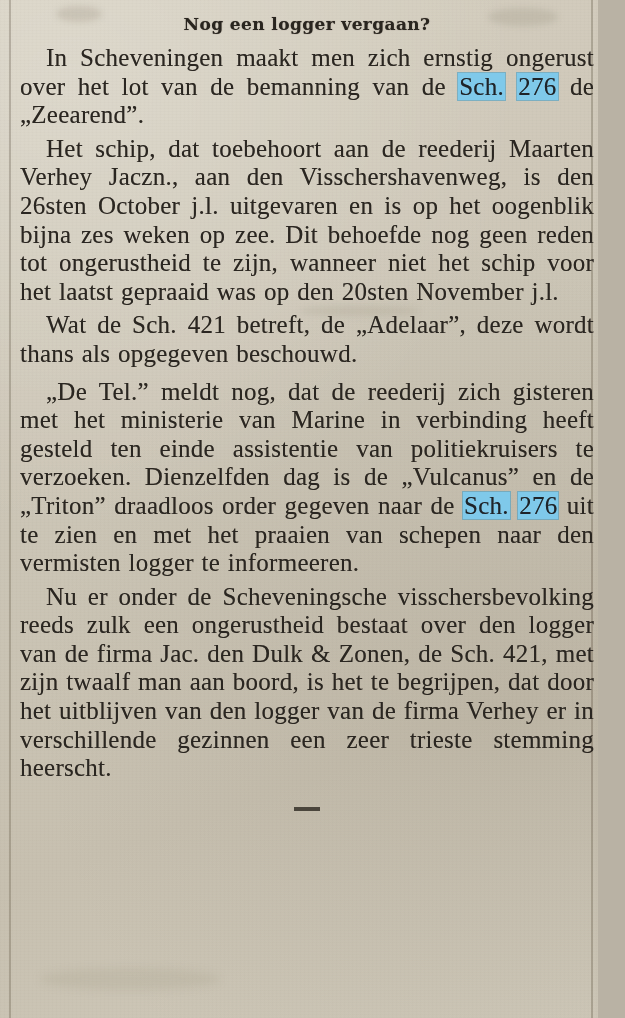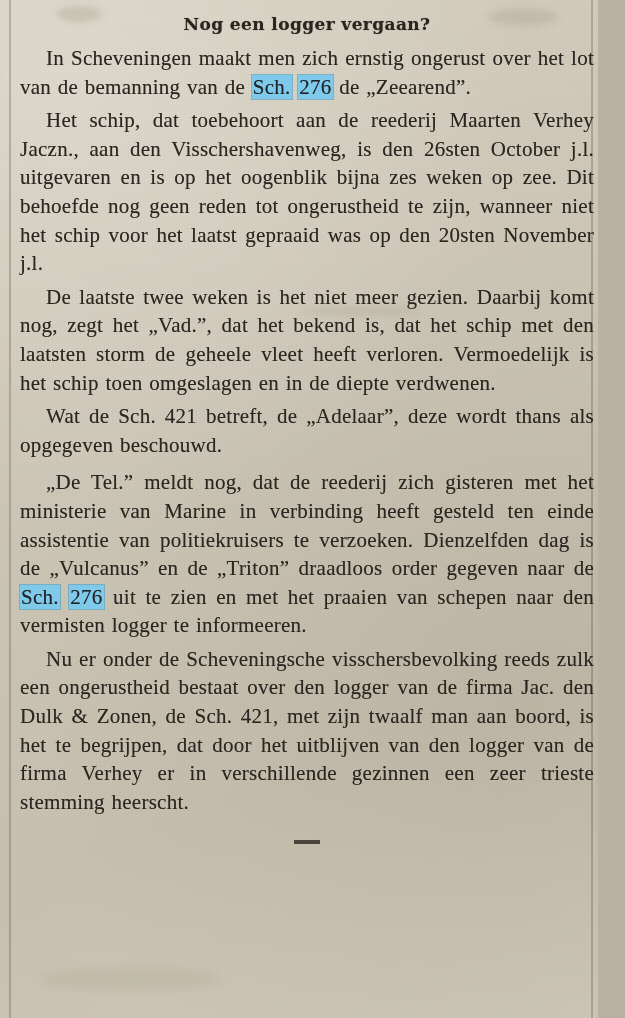--- a/index.html
+++ b/index.html
@@ -61,21 +61,21 @@
     font-size: 17px;
     letter-spacing: 0.4px;
     text-align: center;
     margin: 6px 0 10px 0;
     color: #2b2721;
     text-shadow: 0 0 1px rgba(60,50,40,0.55);
   }
 
   p.para {
     margin: 0;
-    font-size: 21px;
+    font-size: 25px;
     line-height: 28.6px;
     text-align: justify;
     text-align-last: left;
     color: #2c2823;
     text-indent: 26px;
     letter-spacing: 0.25px;
     word-spacing: 1.2px;
     text-shadow: 0 0 0.6px rgba(60,50,40,0.45);
   }
 
@@ -125,21 +125,20 @@
   <div class="smudge s1"></div>
   <div class="smudge s2"></div>
   <div class="smudge s3"></div>
   <div class="smudge s4"></div>
 
   <div class="article">
     <h1 class="headline">Nog een logger vergaan?</h1>
     <div id="paragraphs">
         <p class="para"><span>In Scheveningen maakt men zich ernstig ongerust over het lot van de bemanning van de </span><span class="hl" style="background: rgb(127, 200, 232);">Sch.</span><span> </span><span class="hl" style="background: rgb(127, 200, 232);">276</span><span> de „Zeearend”.</span></p>
         <p class="para"><span>Het schip, dat toebehoort aan de reederij Maarten Verhey Jaczn., aan den Visschershavenweg, is den 26sten October j.l. uitgevaren en is op het oogenblik bijna zes weken op zee. Dit behoefde nog geen reden tot ongerustheid te zijn, wanneer niet het schip voor het laatst gepraaid was op den 20sten November j.l.</span></p>
-        <p class="para"><span>De laatste twee weken is het niet meer gezien. Daarbij komt nog, zegt het „Vad.”, dat het bekend is, dat het schip met den laatsten storm de geheele vleet heeft verloren. Vermoedelijk is het schip toen omgeslagen en in de diepte verdwenen.</span></p>
         <p class="para"><span>Wat de Sch. 421 betreft, de „Adelaar”, deze wordt thans als opgegeven beschouwd.</span></p>
         <div class="gap"></div>
         <p class="para"><span>„De Tel.” meldt nog, dat de reederij zich gisteren met het ministerie van Marine in verbinding heeft gesteld ten einde assistentie van politiekruisers te verzoeken. Dienzelfden dag is de „Vulcanus” en de „Triton” draadloos order gegeven naar de </span><span class="hl" style="background: rgb(127, 200, 232);">Sch.</span><span> </span><span class="hl" style="background: rgb(127, 200, 232);">276</span><span> uit te zien en met het praaien van schepen naar den vermisten logger te informeeren.</span></p>
         <p class="para"><span>Nu er onder de Scheveningsche visschersbevolking reeds zulk een ongerustheid bestaat over den logger van de firma Jac. den Dulk &amp; Zonen, de Sch. 421, met zijn twaalf man aan boord, is het te begrijpen, dat door het uitblijven van den logger van de firma Verhey er in verschillende gezinnen een zeer trieste stemming heerscht.</span></p>
       </div>
     <div class="endmark"><span></span></div>
   </div>
 </div>
 
 </body></html>

